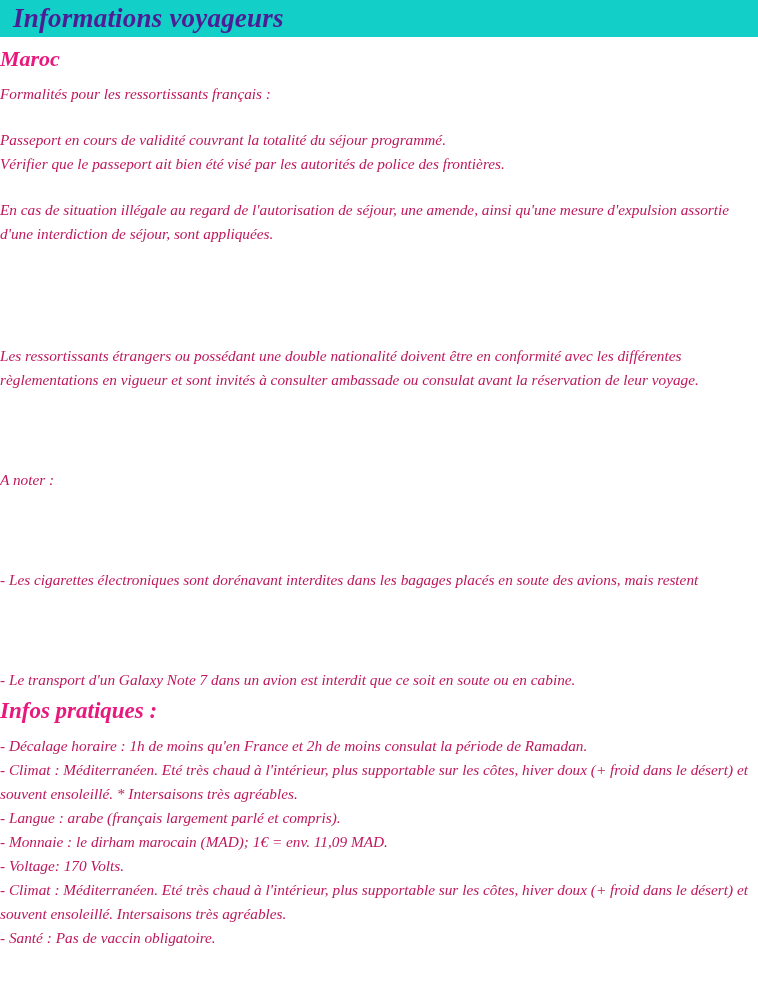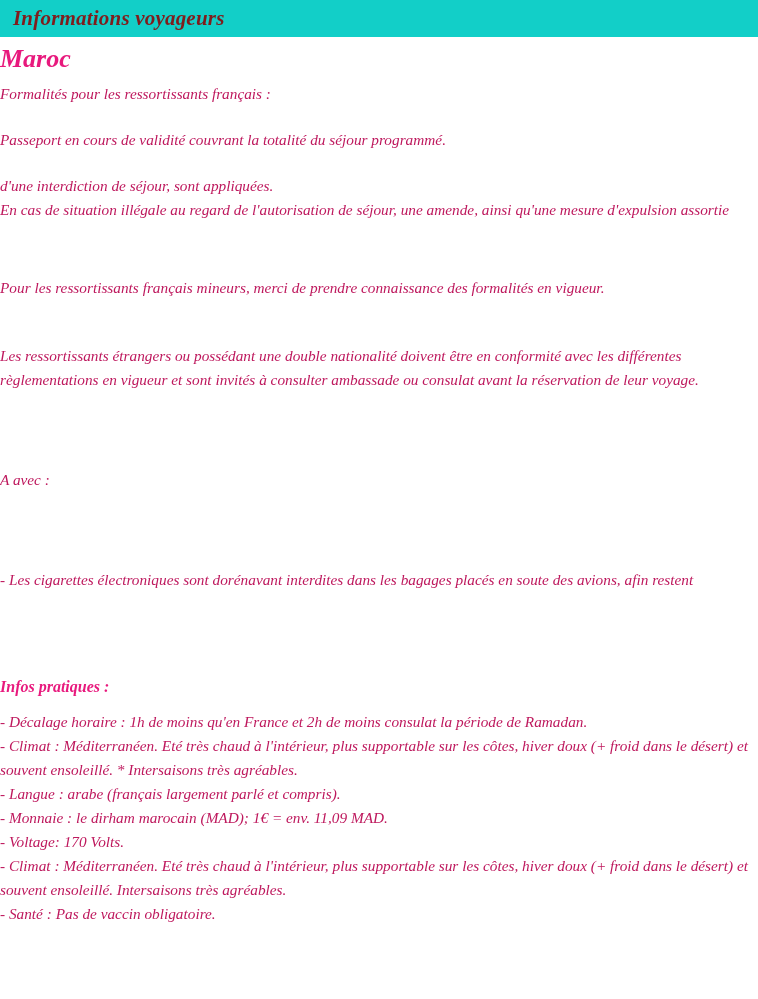--- a/index.html
+++ b/index.html
@@ -22,44 +22,44 @@
   }
   .banner {
     background: #12CFC8;
     height: 37px;
     display: flex;
     align-items: center;
     padding-left: 13px;
     box-sizing: border-box;
   }
   .banner-title {
-    color: #7f1d1d;
+    color: #4c1d95;
     font-family: "Liberation Serif", serif;
     font-style: italic;
     font-weight: bold;
-    font-size: 21px;
+    font-size: 27px;
     letter-spacing: 0.2px;
   }
   .content {
     padding: 0 4px 0 0;
     box-sizing: border-box;
   }
   h2.section-title {
     color: #E8197D;
     font-family: "Liberation Serif", serif;
     font-style: italic;
     font-weight: bold;
-    font-size: 26px;
+    font-size: 22px;
     margin: 9px 0 0 0;
     padding: 0 0 0 0;
     line-height: 26px;
   }
   h2.section-title.second {
     margin-top: 6px;
-    font-size: 16px;
+    font-size: 23px;
   }
   p.para {
     font-family: "Liberation Serif", serif;
     font-style: italic;
     font-size: 15.3px;
     line-height: 24px;
     margin: 0;
     color: #be185d;
   }
   .spacer-xs { height: 10px; }
@@ -84,56 +84,57 @@
     <h2 class="section-title">Maroc</h2>
 
     <div class="spacer-xs"></div>
 
     <p class="para">Formalités pour les ressortissants français :</p>
 
     <div class="spacer-sm"></div>
 
     <div class="block tight">
       <p class="para">Passeport en cours de validité couvrant la totalité du séjour programmé.</p>
+      <p class="para">Vérifier que le passeport ait bien été visé par les autorités de police des frontières.</p>
     </div>
 
     <div class="spacer-sm"></div>
 
     <div class="block tight">
+      <p class="para">En cas de situation illégale au regard de l'autorisation de séjour, une amende, ainsi qu'une mesure d'expulsion assortie</p>
       <p class="para">d'une interdiction de séjour, sont appliquées.</p>
-      <p class="para">En cas de situation illégale au regard de l'autorisation de séjour, une amende, ainsi qu'une mesure d'expulsion assortie</p>
     </div>
 
     <div class="spacer-lg"></div>
     <div class="spacer-xs"></div>
 
-    <p class="para">Pour les ressortissants français mineurs, merci de prendre connaissance des formalités en vigueur.</p>
 
     <div class="spacer-lg"></div>
 
     <div class="block tight">
       <p class="para">Les ressortissants étrangers ou possédant une double nationalité doivent être en conformité avec les différentes</p>
       <p class="para">règlementations en vigueur et sont invités à consulter ambassade ou consulat avant la réservation de leur voyage.</p>
     </div>
 
     <div class="spacer-lg"></div>
     <div class="spacer-md"></div>
 
-    <p class="para">A avec :</p>
+    <p class="para">A noter :</p>
 
     <div class="spacer-lg"></div>
     <div class="spacer-md"></div>
 
     <div class="block tight">
-      <p class="para">- Les cigarettes électroniques sont dorénavant interdites dans les bagages placés en soute des avions, afin restent</p>
+      <p class="para">- Les cigarettes électroniques sont dorénavant interdites dans les bagages placés en soute des avions, mais restent</p>
     </div>
 
     <div class="spacer-lg"></div>
     <div class="spacer-md"></div>
 
+    <p class="para">- Le transport d'un Galaxy Note 7 dans un avion est interdit que ce soit en soute ou en cabine.</p>
 
     <h2 class="section-title second">Infos pratiques :</h2>
 
     <div class="spacer-xs"></div>
 
     <div class="list-block">
       <p class="para">- Décalage horaire : 1h de moins qu'en France et 2h de moins consulat la période de Ramadan.</p>
       <p class="para">- Climat : Méditerranéen. Eté très chaud à l'intérieur, plus supportable sur les côtes, hiver doux (+ froid dans le désert) et souvent ensoleillé. * Intersaisons très agréables.</p>
       <p class="para">- Langue : arabe (français largement parlé et compris).</p>
       <p class="para">- Monnaie : le dirham marocain (MAD); 1€ = env. 11,09 MAD.</p>

